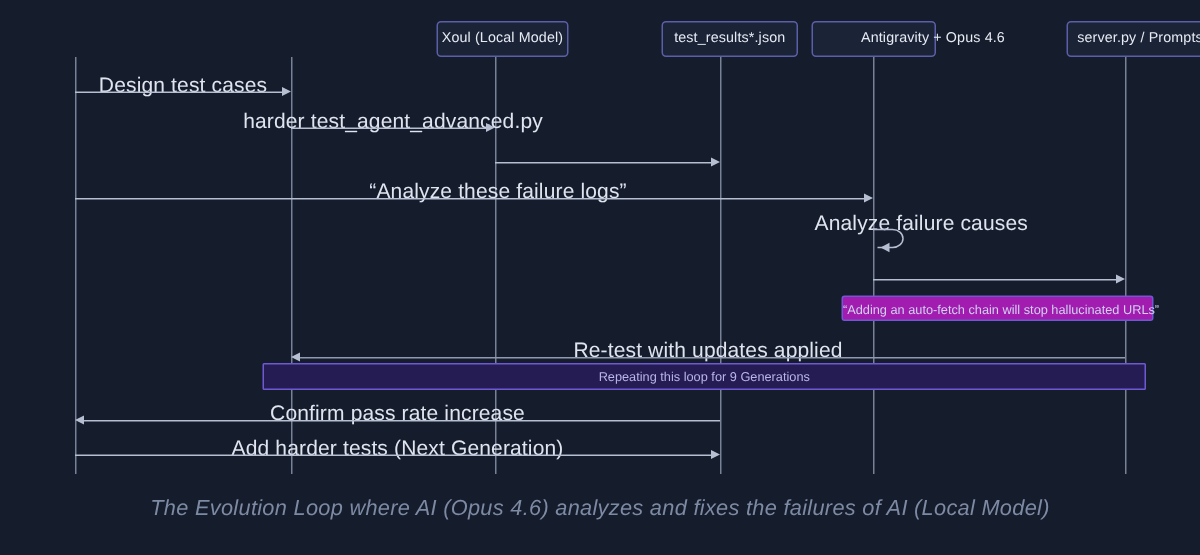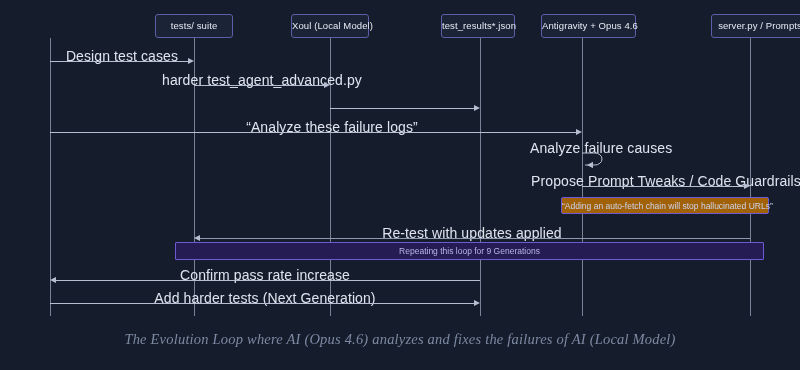--- a/index.html
+++ b/index.html
@@ -65,21 +65,21 @@
   
   .selfloop {
     position: absolute;
   }
 
   
   .note {
     position: absolute;
     box-sizing: border-box;
     border: 1px solid #6f58d4;
-    background: #a16207;
+    background: #a21caf;
     color: #cdd3ef;
     font-size: 8.5px;
     line-height: 16px;
     height: 17px;
     text-align: center;
     white-space: nowrap;
     border-radius: 2px;
   }
 
   
@@ -99,38 +99,34 @@
   
   .caption {
     position: absolute;
     left: 0;
     width: 800px;
     text-align: center;
     font-style: italic;
     font-size: 14.5px;
     color: #7d8aa3;
     letter-spacing: 0.2px;
-    font-family: Liberation Serif, serif;
   }
 </style>
 </head>
 <body>
 
 <div id="root">
 
-  <div class="participant" style="left:155px; top:14px; width:78px;">
-    <span>tests/ suite</span>
-  </div>
-  <div class="participant" style="left:291px; top:14px; width:78px;">
+  <div class="participant" style="left:291px; top:14px; width:88px;">
     <span>Xoul (Local Model)</span>
   </div>
-  <div class="participant" style="left:441px; top:14px; width:74px;">
+  <div class="participant" style="left:441px; top:14px; width:91px;">
     <span>test_results*.json</span>
   </div>
-  <div class="participant" style="left:541px; top:14px; width:95px;">
+  <div class="participant" style="left:541px; top:14px; width:83px;padding-left:32px;">
     <span>Antigravity + Opus 4.6</span>
   </div>
   <div class="participant" style="left:711px; top:14px; width:98px;">
     <span>server.py / Prompts</span>
   </div>
 
   <div class="lifeline" style="left:50px;  top:38px; height:278px;"></div>
   <div class="lifeline" style="left:194px; top:38px; height:278px;"></div>
   <div class="lifeline" style="left:330px; top:38px; height:278px;"></div>
   <div class="lifeline" style="left:480px; top:38px; height:278px;"></div>
@@ -145,27 +141,26 @@
   <div class="msg" style="left:194px; top:85px; width:130px;"></div>
   <div class="arrow-head right" style="left:324px; top:81.5px;"></div>
 
   <div class="msg" style="left:330px; top:108px; width:144px;"></div>
   <div class="arrow-head right" style="left:474px; top:104.5px;"></div>
 
   <div class="msg-label center" style="left:316px; top:119px;margin-left:16px;">“Analyze these failure logs”</div>
   <div class="msg" style="left:50px; top:132px; width:526px;"></div>
   <div class="arrow-head right" style="left:576px; top:128.5px;"></div>
 
-  <div class="msg-label" style="left:530px; top:140px;text-align:center;">Analyze failure causes</div>
+  <div class="msg-label" style="left:543px; top:140px;text-align:center;">Analyze failure causes</div>
   <svg class="selfloop" width="34" height="22" style="left:581px; top:149px;">
     <path d="M1,4 L14,4 A7,6 0 0 1 14,16 L4,16" fill="none" stroke="#b6bfd2" stroke-width="1"></path>
     <polygon points="6,16 12,12.8 12,19.2" fill="#b6bfd2"></polygon>
   </svg>
 
-  <div class="msg-label center" style="left:666px; top:173px;">Propose Prompt Tweaks / Code Guardrails</div>
   <div class="msg" style="left:582px; top:186px; width:162px;"></div>
   <div class="arrow-head right" style="left:744px; top:182.5px;"></div>
 
   <div class="note" style="left:561px; top:197px; width:208px;">
     <span>“Adding an auto-fetch chain will stop hallucinated URLs”</span>
   </div>
 
   <div class="msg-label center" style="left:472px; top:225px;">Re-test with updates applied</div>
   <div class="msg dim" style="left:200px; top:238px; width:550px;"></div>
   <div class="arrow-head left" style="left:194px; top:234.5px;"></div>

